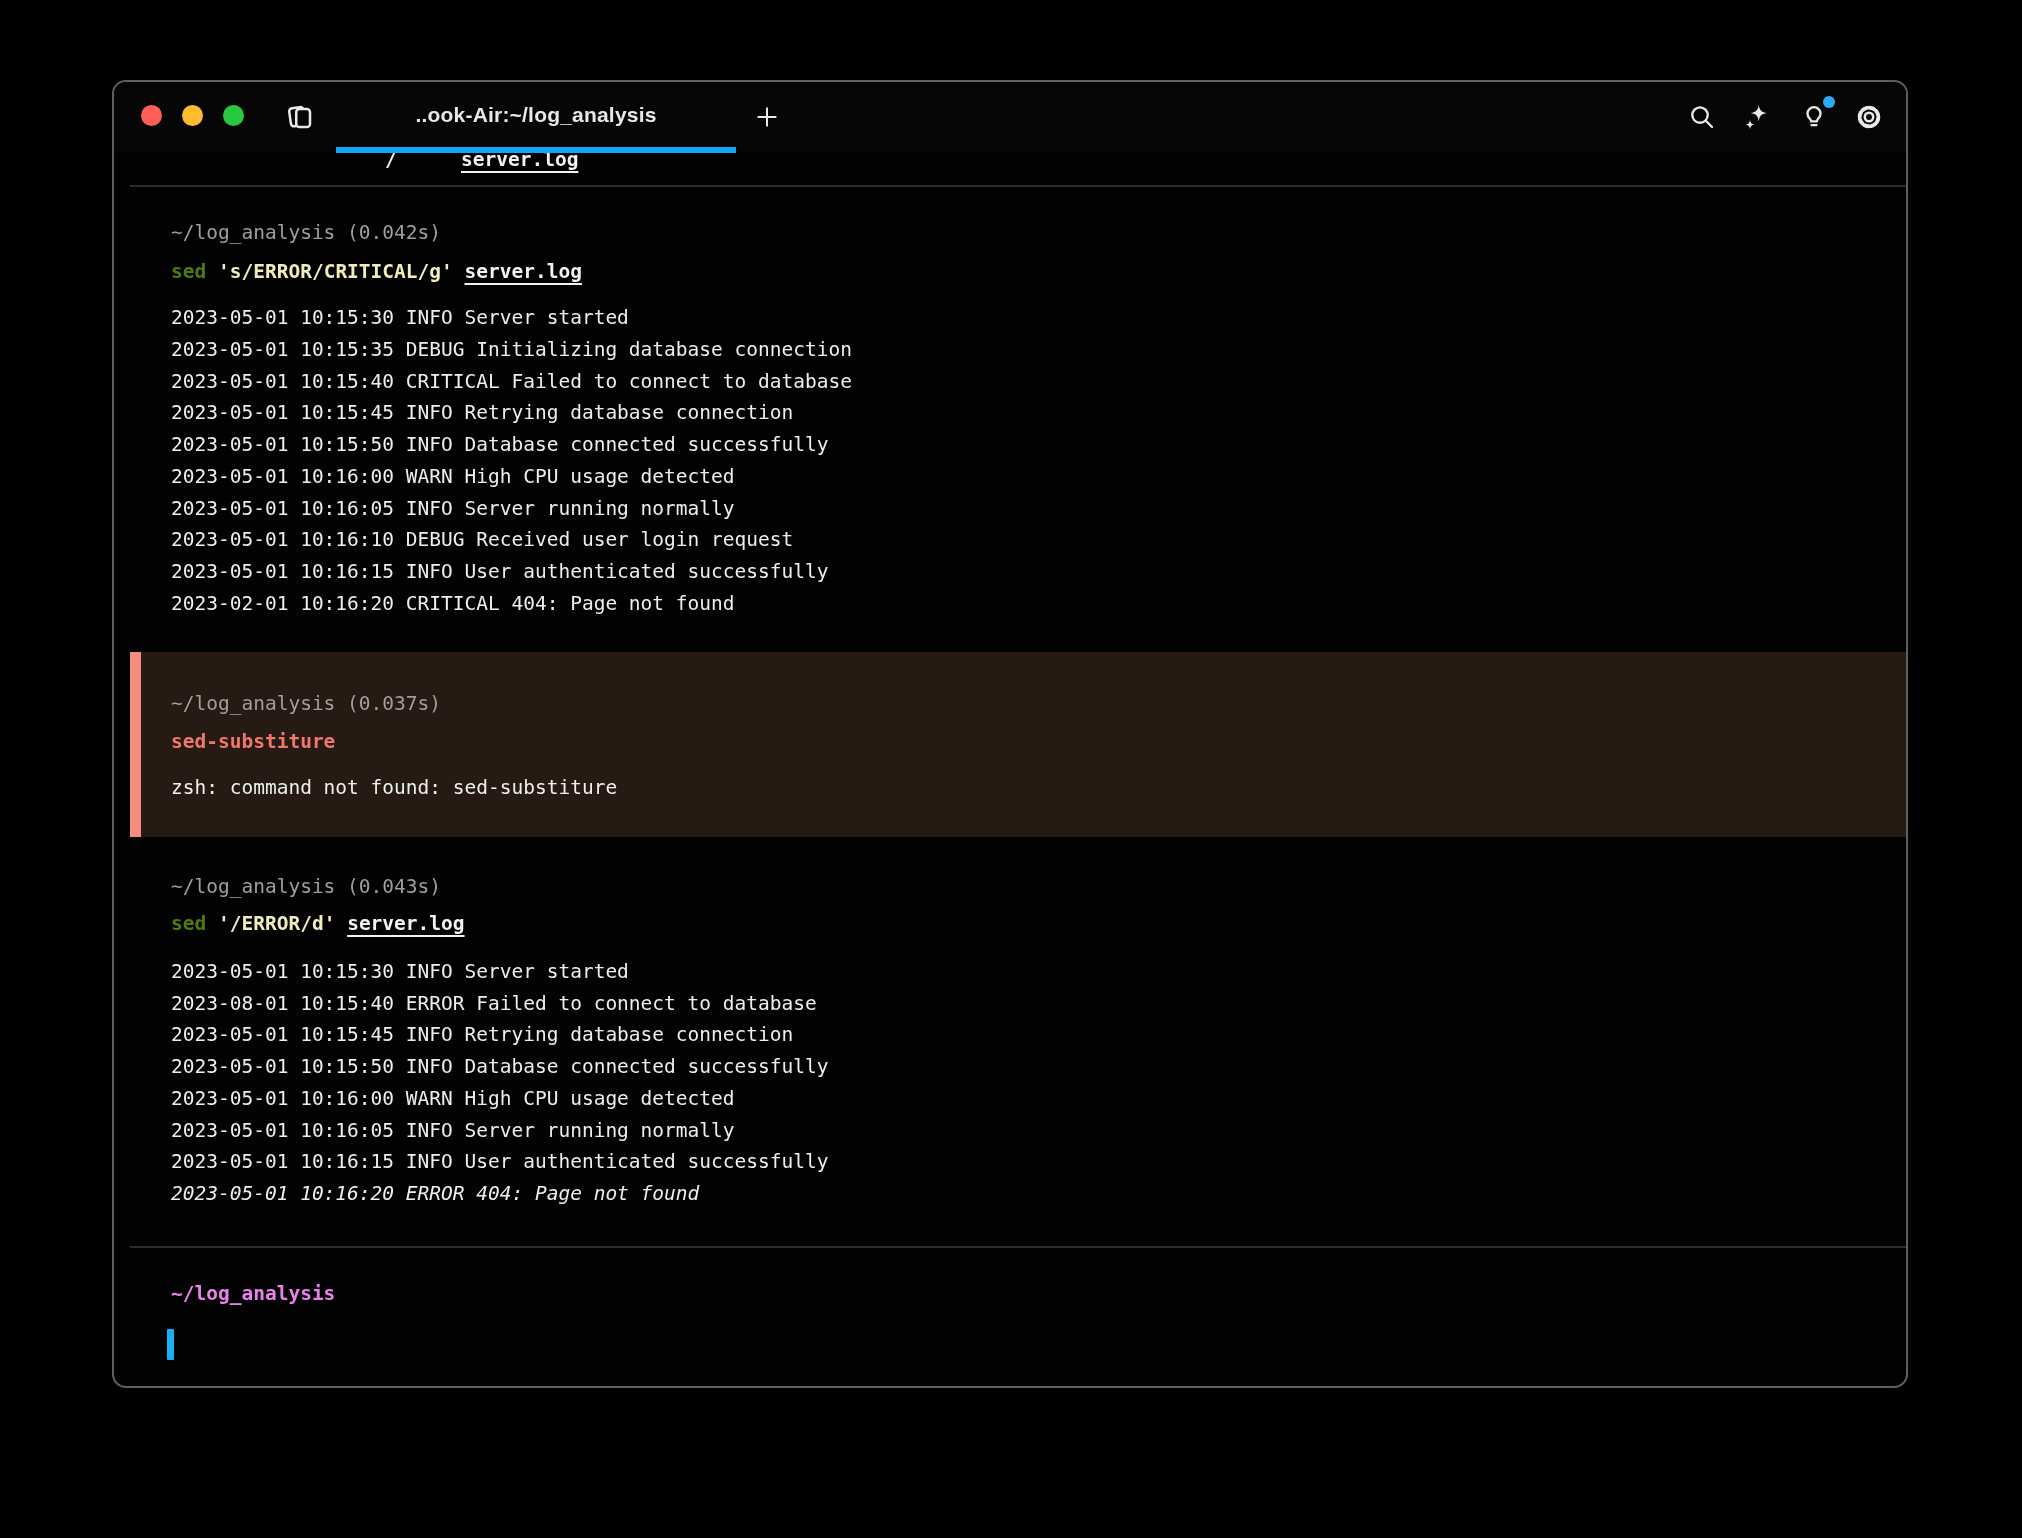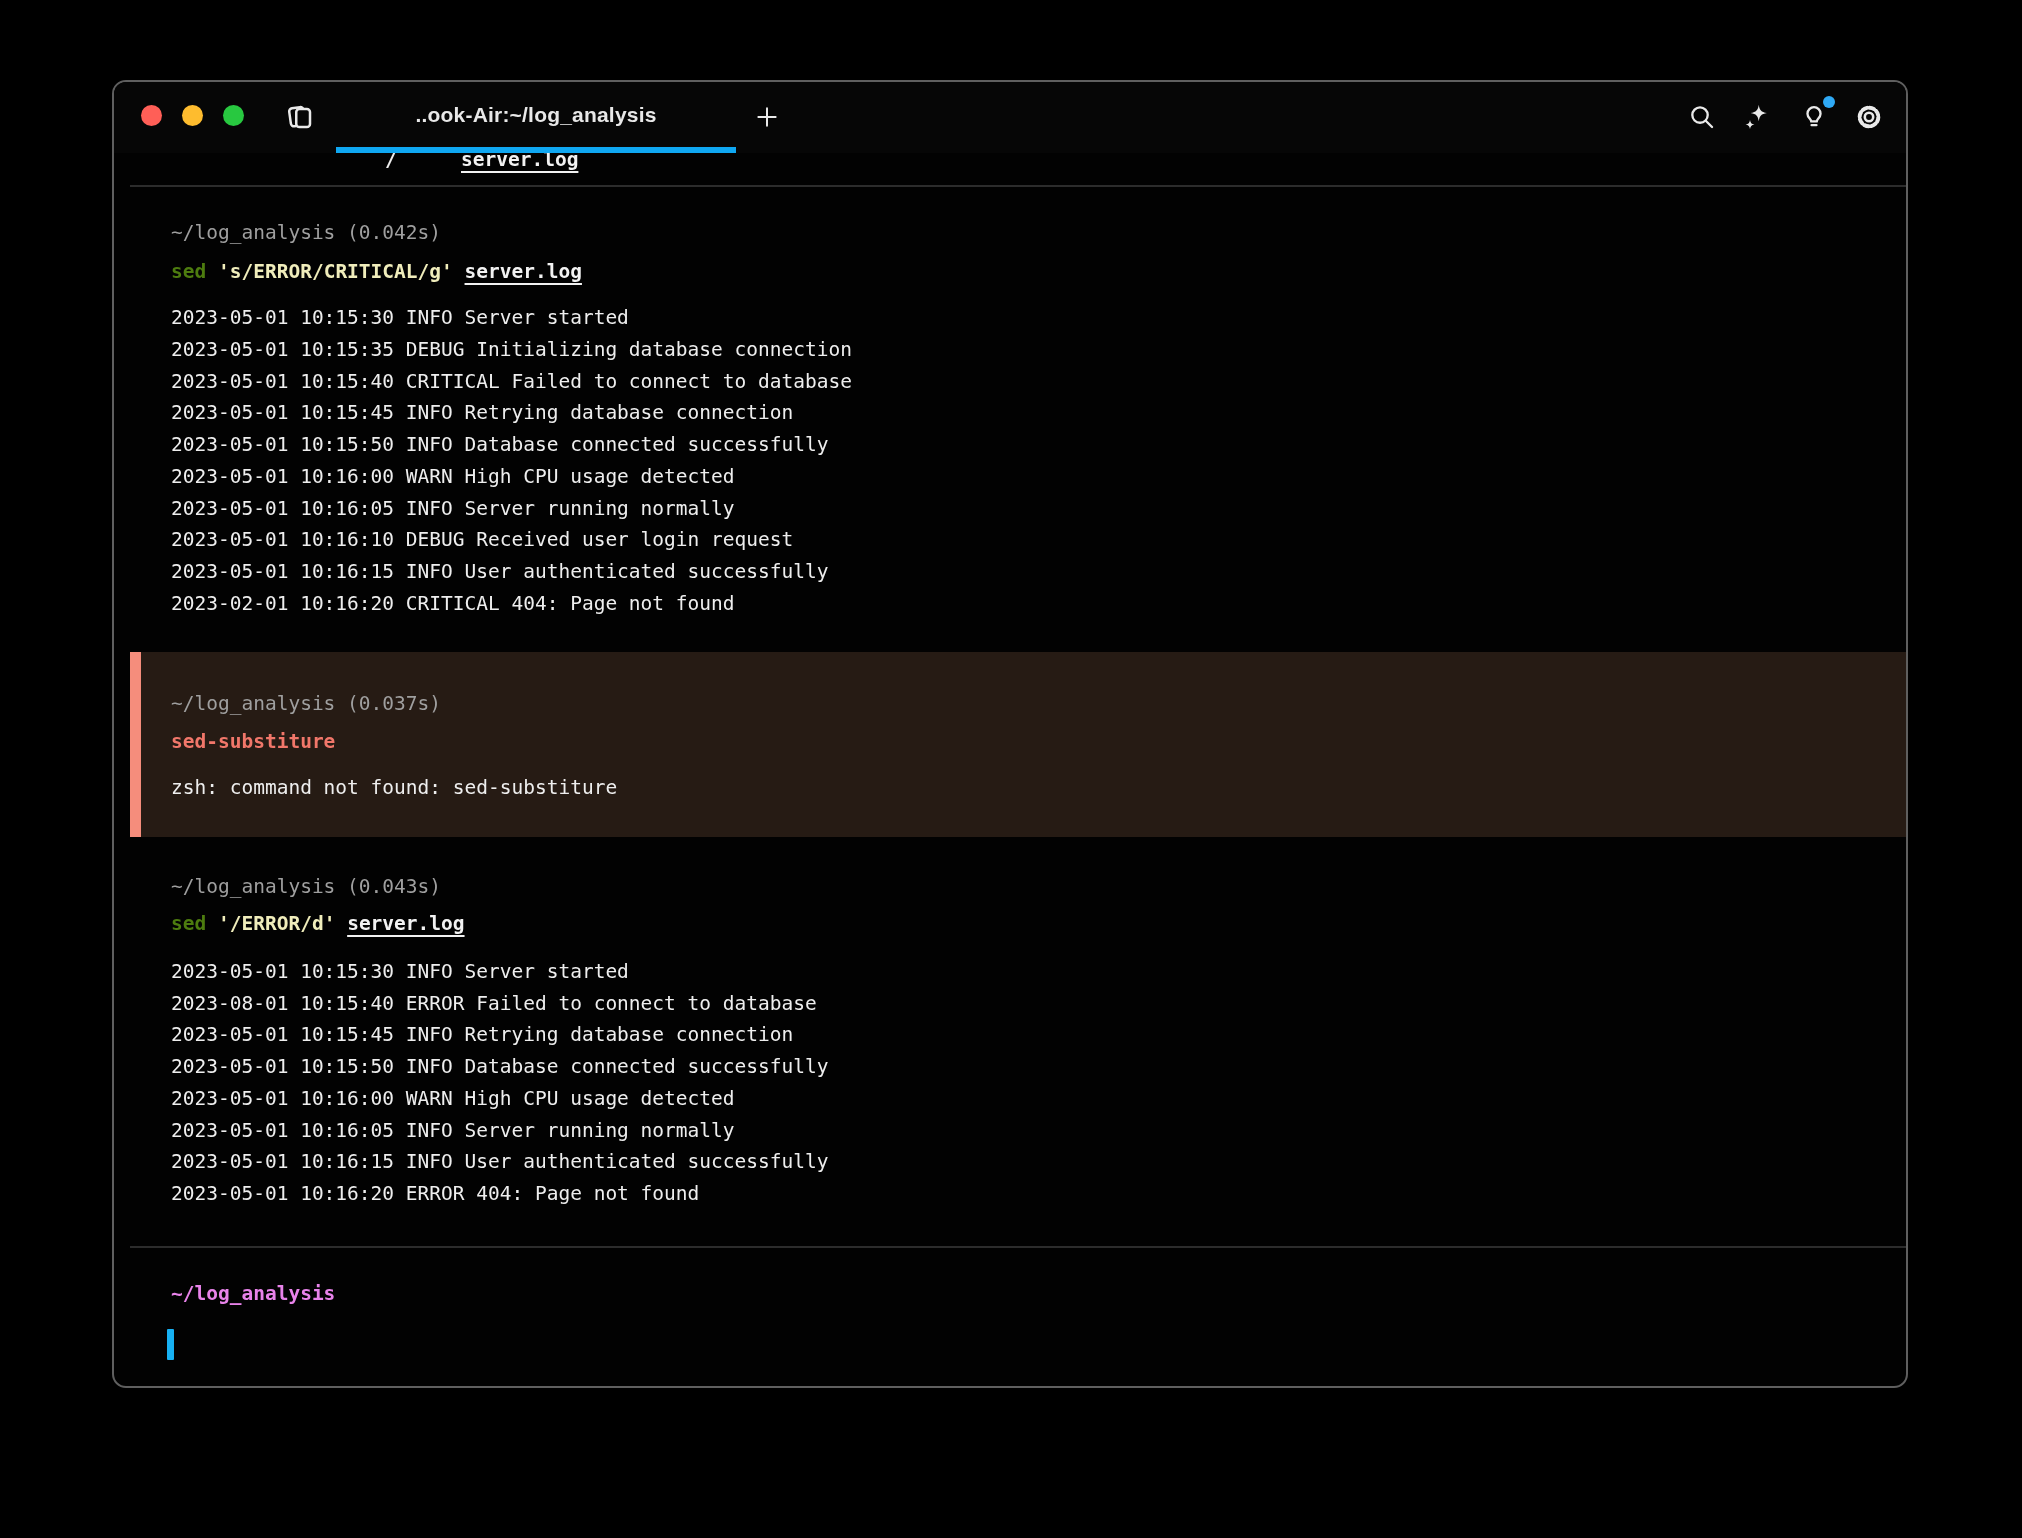--- a/index.html
+++ b/index.html
@@ -71,21 +71,21 @@
           <div>
             <div class="row hdr" style="top: 777px;">~/log_analysis (0.043s)</div>
             <div class="row cmdrow" style="top: 814px;"><span class="p-cmd">sed</span><span class="p-plain"> </span><span class="p-str">'/ERROR/d'</span><span class="p-plain"> </span><span class="p-file">server.log</span></div>
             <div class="row out" style="top: 862px;">2023-05-01 10:15:30 INFO Server started</div>
             <div class="row out" style="top: 893.7px;">2023-08-01 10:15:40 ERROR Failed to connect to database</div>
             <div class="row out" style="top: 925.4px;">2023-05-01 10:15:45 INFO Retrying database connection</div>
             <div class="row out" style="top: 957.1px;">2023-05-01 10:15:50 INFO Database connected successfully</div>
             <div class="row out" style="top: 988.8px;">2023-05-01 10:16:00 WARN High CPU usage detected</div>
             <div class="row out" style="top: 1020.5px;">2023-05-01 10:16:05 INFO Server running normally</div>
             <div class="row out" style="top: 1052.2px;">2023-05-01 10:16:15 INFO User authenticated successfully</div>
-            <div class="row out" style="top: 1083.9px;">2023-05-01 10:16:20 ERROR 404: Page not found</div>
+            <div class="row out" style="top: 1083.9px; font-style: italic;">2023-05-01 10:16:20 ERROR 404: Page not found</div>
           </div>
         </div>
       <div class="divider" style="top:1152px"></div>
       <div class="row prompt" style="top:1184px">~/log_analysis</div>
       <div class="cursor" style="left:37px;top:1235px"></div>
       <div class="scrollthumb" style="left:1776px;top:1015px;height:133px"></div>
     </div>
 
     <div class="tabbar">
       <div class="tlight" style="left:27px;background:#ff5f57"></div>

